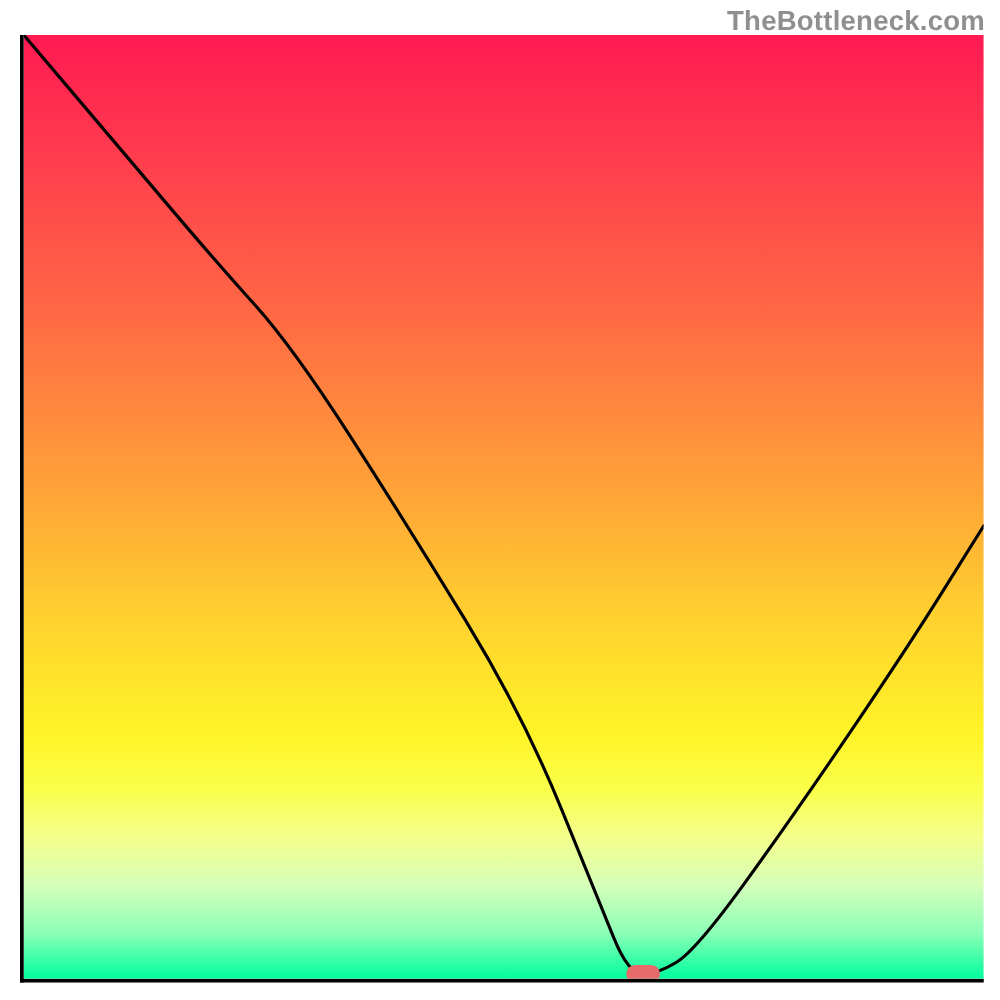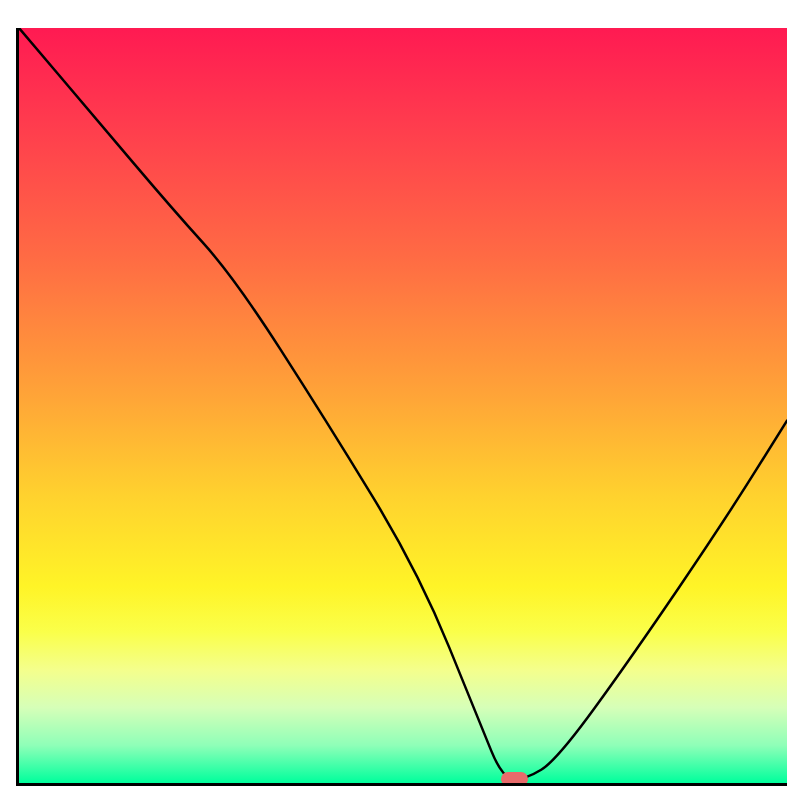--- a/index.html
+++ b/index.html
@@ -62,20 +62,21 @@
     font-size: 22px;
     font-weight: 600;
     color: #8f8f8f;
     letter-spacing: 0.2px;
   }
 </style>
 </head>
 <body>
 
 <div class="chart-container">
+  <div class="watermark">TheBottleneck.com</div>
 
   <div class="plot-area">
     <div class="gradient-bg"></div>
     <svg class="curve" viewBox="0 0 768 755" preserveAspectRatio="none">
       <path d="M 0.0 0.0 Q 0.0 0.0 38.4 45.3 Q 76.8 90.6 115.2 135.9 Q 153.6 181.2 184.3 215.2 Q 215.0 249.1 261.1 320.9 Q 307.2 392.6 353.3 468.1 Q 399.4 543.6 430.1 619.1 Q 460.8 694.6 472.3 722.9 Q 483.8 751.2 495.4 751.2 Q 506.9 751.2 522.2 741.8 Q 537.6 732.4 576.0 679.5 Q 614.4 626.6 660.5 558.7 Q 706.6 490.8 737.3 441.7 T 768.0 392.6" fill="none" stroke="#000" stroke-width="2.5" stroke-linejoin="round" stroke-linecap="round"></path>
     </svg>
     <div class="marker" style="width: 27.648px; height: 13.59px; left: 481.536px; top: 744.43px; background: rgb(232, 107, 107);"></div>
   </div>
 </div>
 

